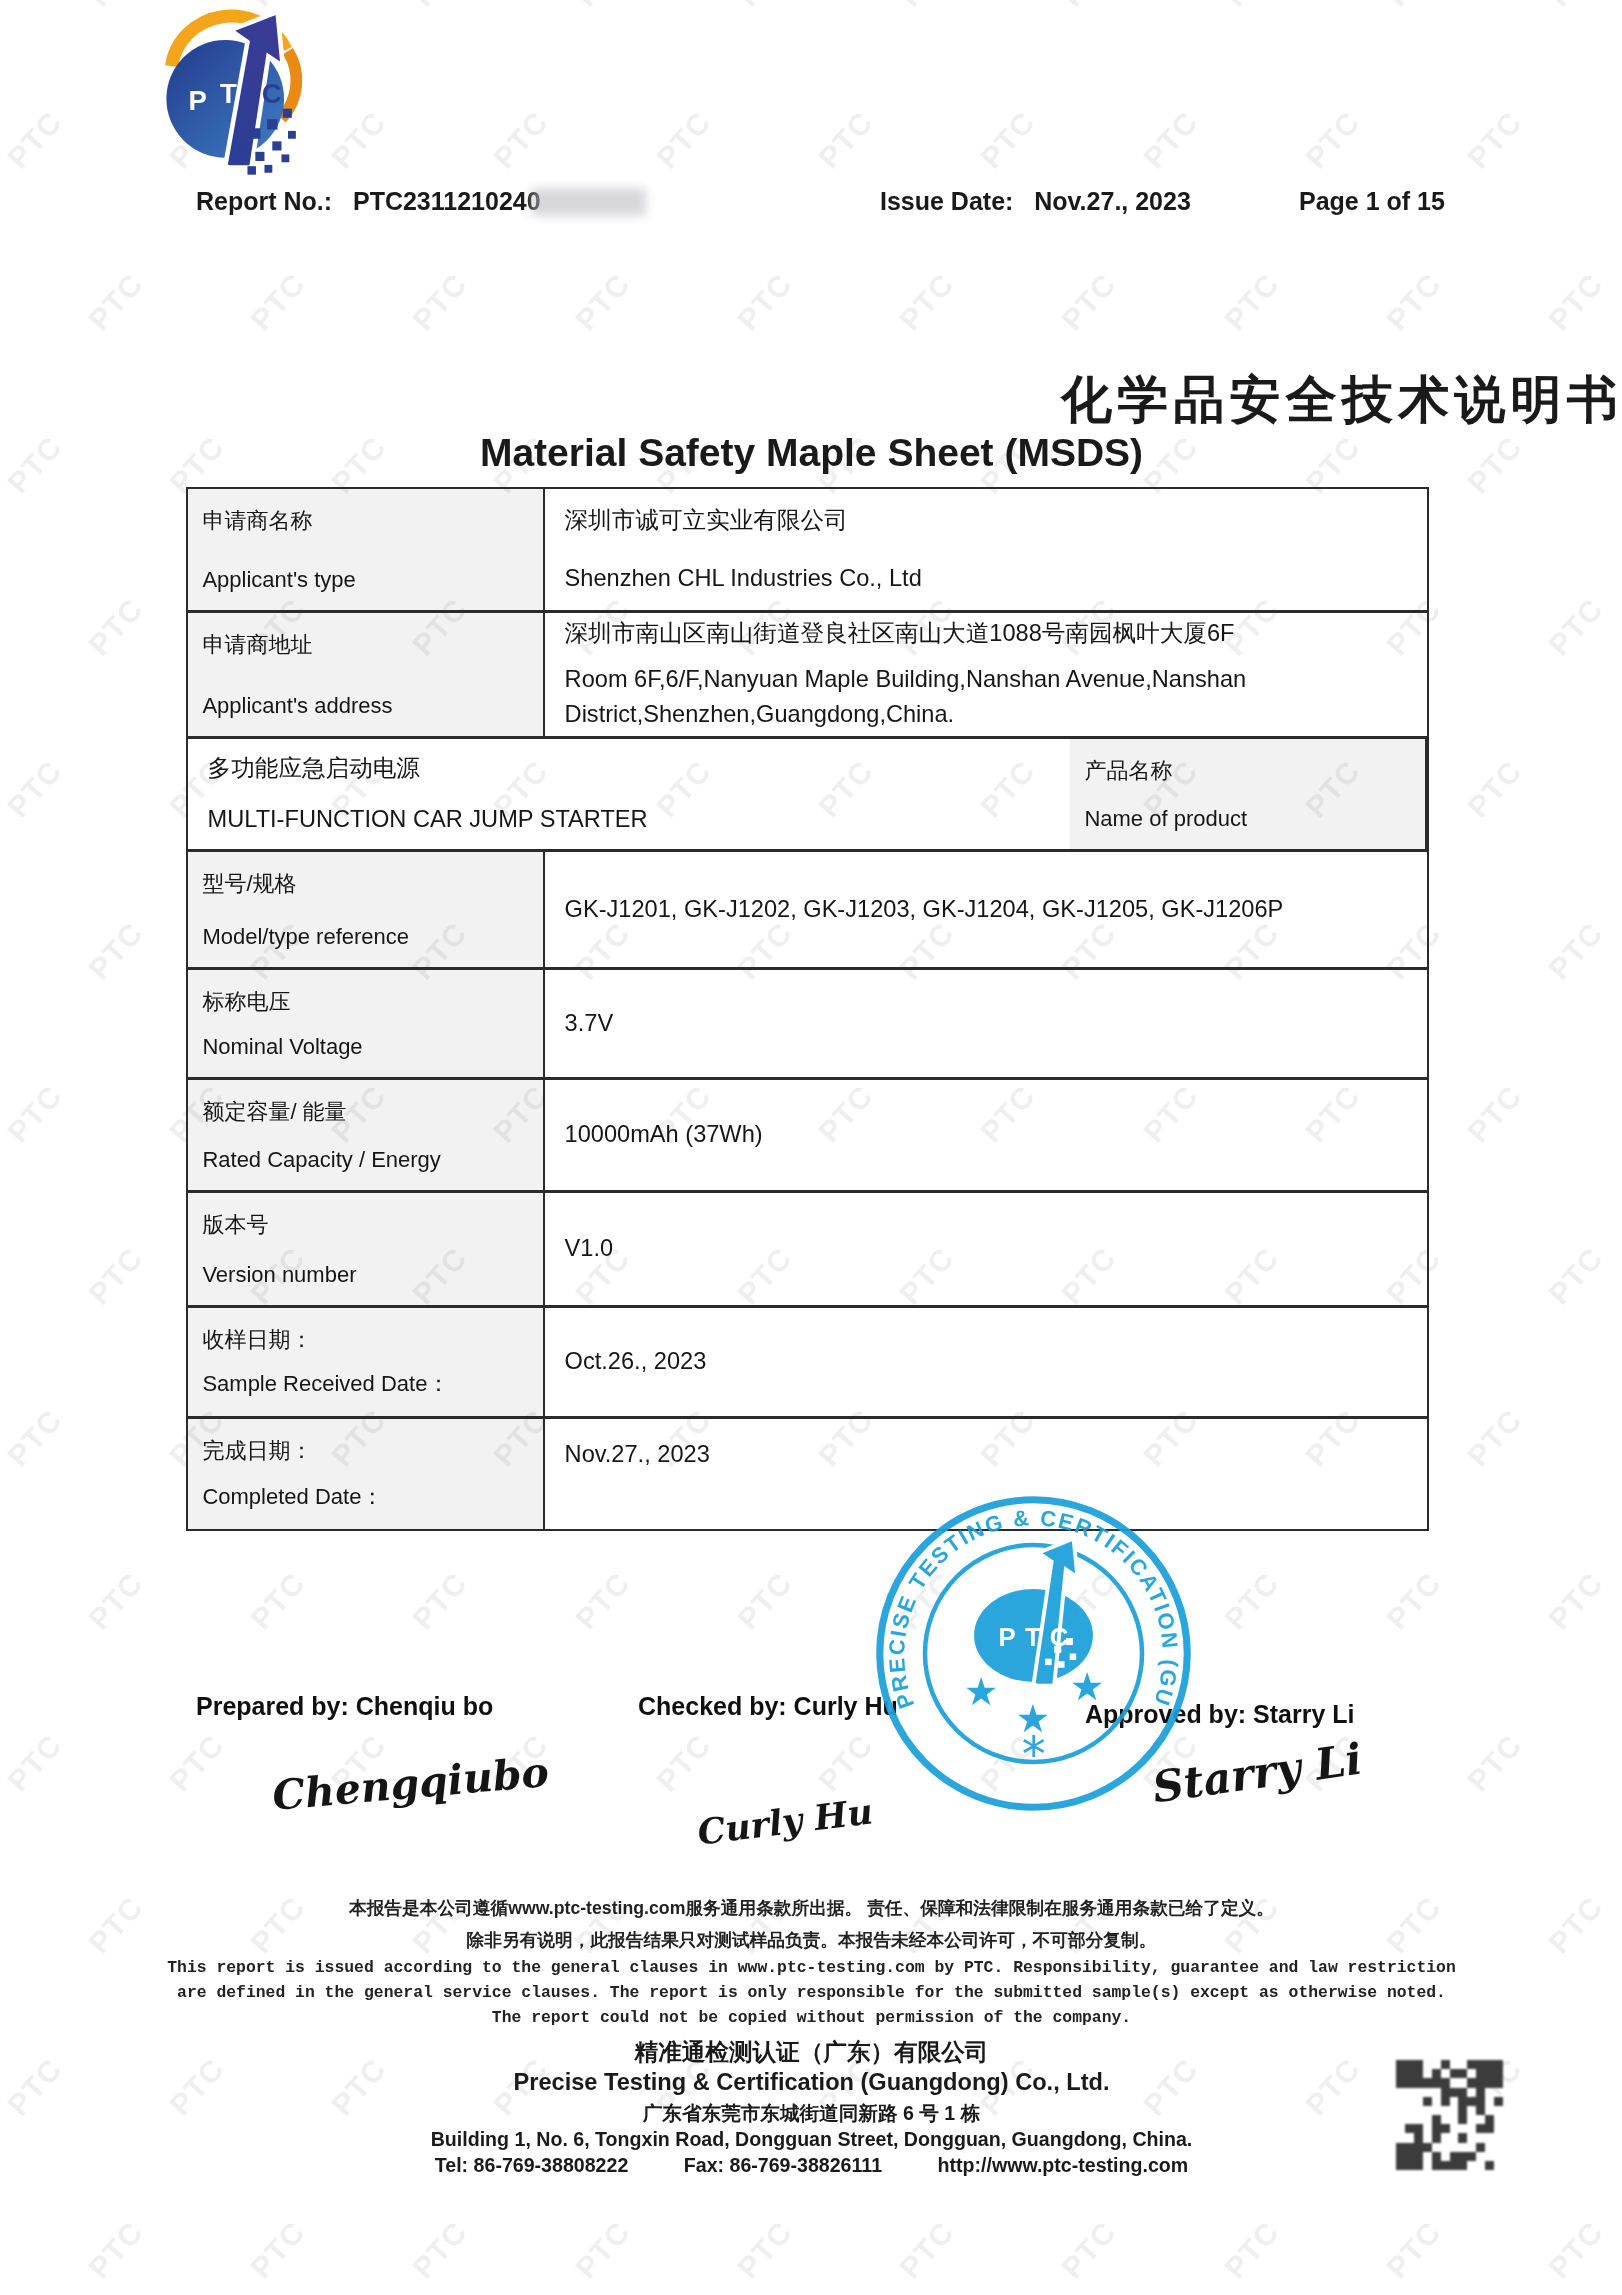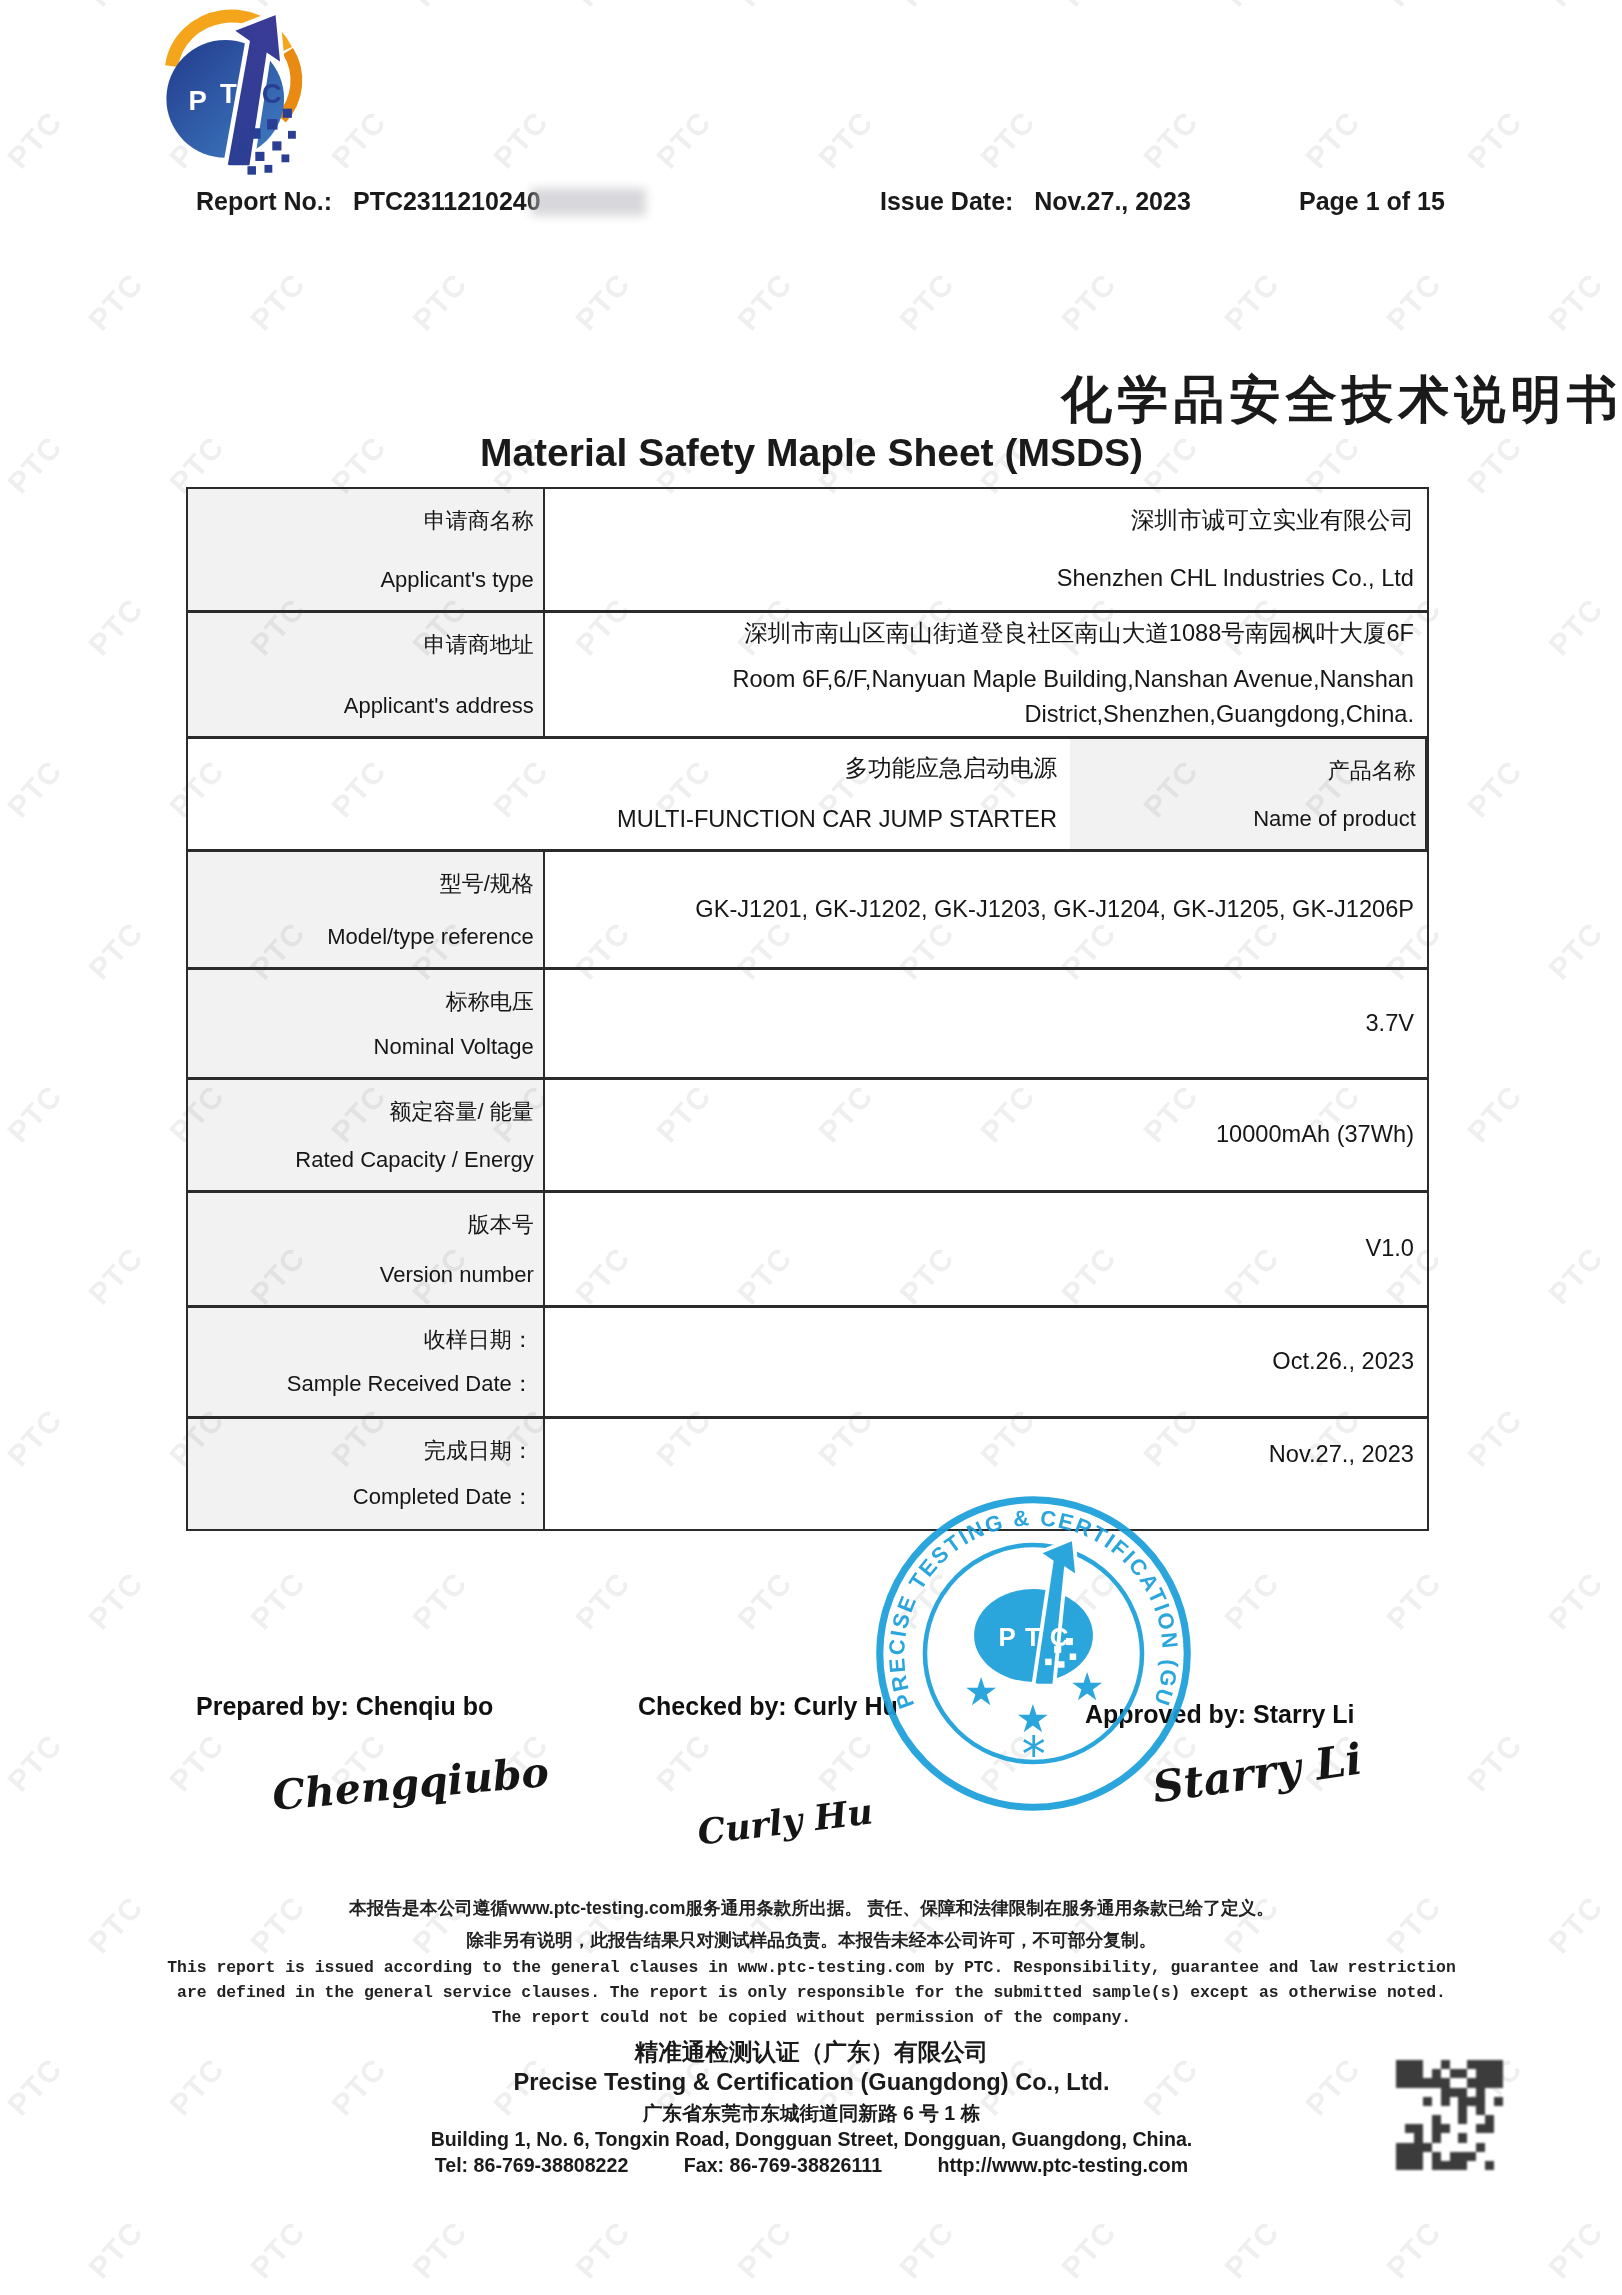--- a/index.html
+++ b/index.html
@@ -19,21 +19,21 @@
   .hdr-page{position:absolute;left:1299px;top:0;}
   
   #logo{position:absolute;left:152px;top:3.9px;z-index:2;}
   
   .title-cn{position:absolute;top:366px;left:0;width:1623px;text-align:right;z-index:2;
             font-size:51px;font-weight:bold;letter-spacing:5.2px;}
   .title-en{position:absolute;top:431px;left:0;width:1623px;text-align:center;z-index:2;
             font-size:39px;font-weight:bold;}
   
   #msds-table{position:absolute;left:186px;top:487px;width:1243px;z-index:2;
-              border:2.6px solid #2b2b2b;box-sizing:border-box;text-align:right;}
+              border:2.6px solid #2b2b2b;box-sizing:border-box;}
   .trow{display:flex;border-bottom:3.3px solid #2b2b2b;box-sizing:border-box;}
   .trow:last-child{border-bottom:none;}
   .tcell{box-sizing:border-box;}
   .tcell.left{width:357px;background:rgba(0,0,0,0.05);border-right:2px solid #2b2b2b;
               display:flex;flex-direction:column;justify-content:space-between;
               padding:17px 9.2px 17px 14.4px;}
   .tcell.right{flex:1;display:flex;flex-direction:column;justify-content:center;
                padding:9.2px 13px 9.2px 19.6px;gap:22px;}
   .tcell.right.top{justify-content:flex-start;padding-top:18.3px;}
   .lab{font-size:22px;color:#161616;}

